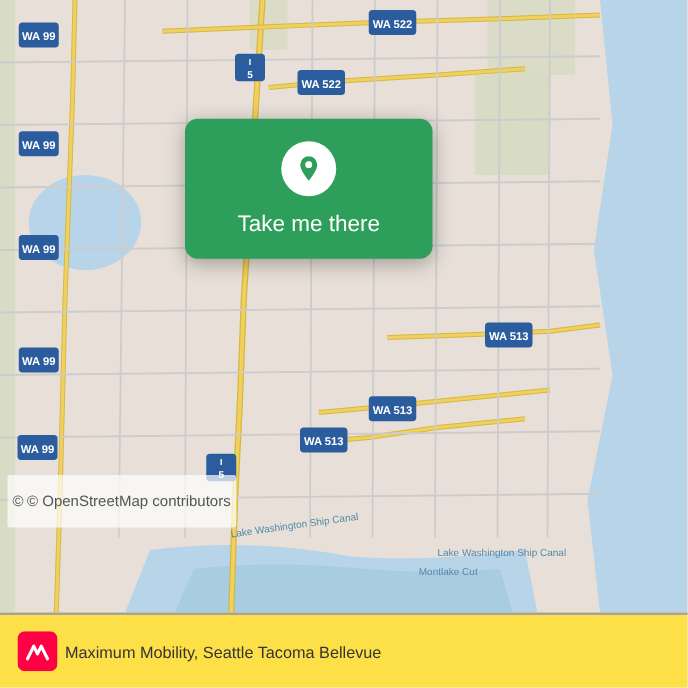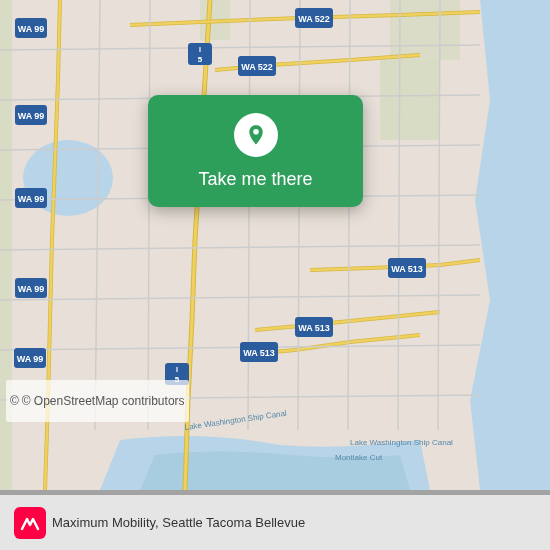--- a/index.html
+++ b/index.html
@@ -26,21 +26,21 @@
       height: 100%;
       position: absolute;
       top: 0; left: 0;
     }
 
     
     .popup-card {
       position: absolute;
       top: 95px;
       left: 148px;
-      width: 215px;
+      width: 198px;
       background: #2e9e5b;
       border-radius: 10px;
       display: flex;
       flex-direction: column;
       align-items: center;
       padding: 18px 20px 16px 20px;
       box-shadow: 0 4px 16px rgba(0,0,0,0.3);
       z-index: 10;
     }
 
@@ -65,25 +65,25 @@
       font-size: 18px;
       font-weight: 500;
       text-align: center;
       line-height: 1.2;
     }
 
     
     #bottom-bar {
       width: 550px;
       height: 60px;
-      background: #e5e5e5;
+      background: #fde047;
       display: flex;
       align-items: center;
       padding: 0 14px;
-      border-top: 5px solid #a3a3a3;
+      border-top: 2px solid #a3a3a3;
       position: absolute;
       bottom: 0;
       left: 0;
     }
 
     .moovit-logo {
       display: flex;
       align-items: center;
       gap: 6px;
     }

